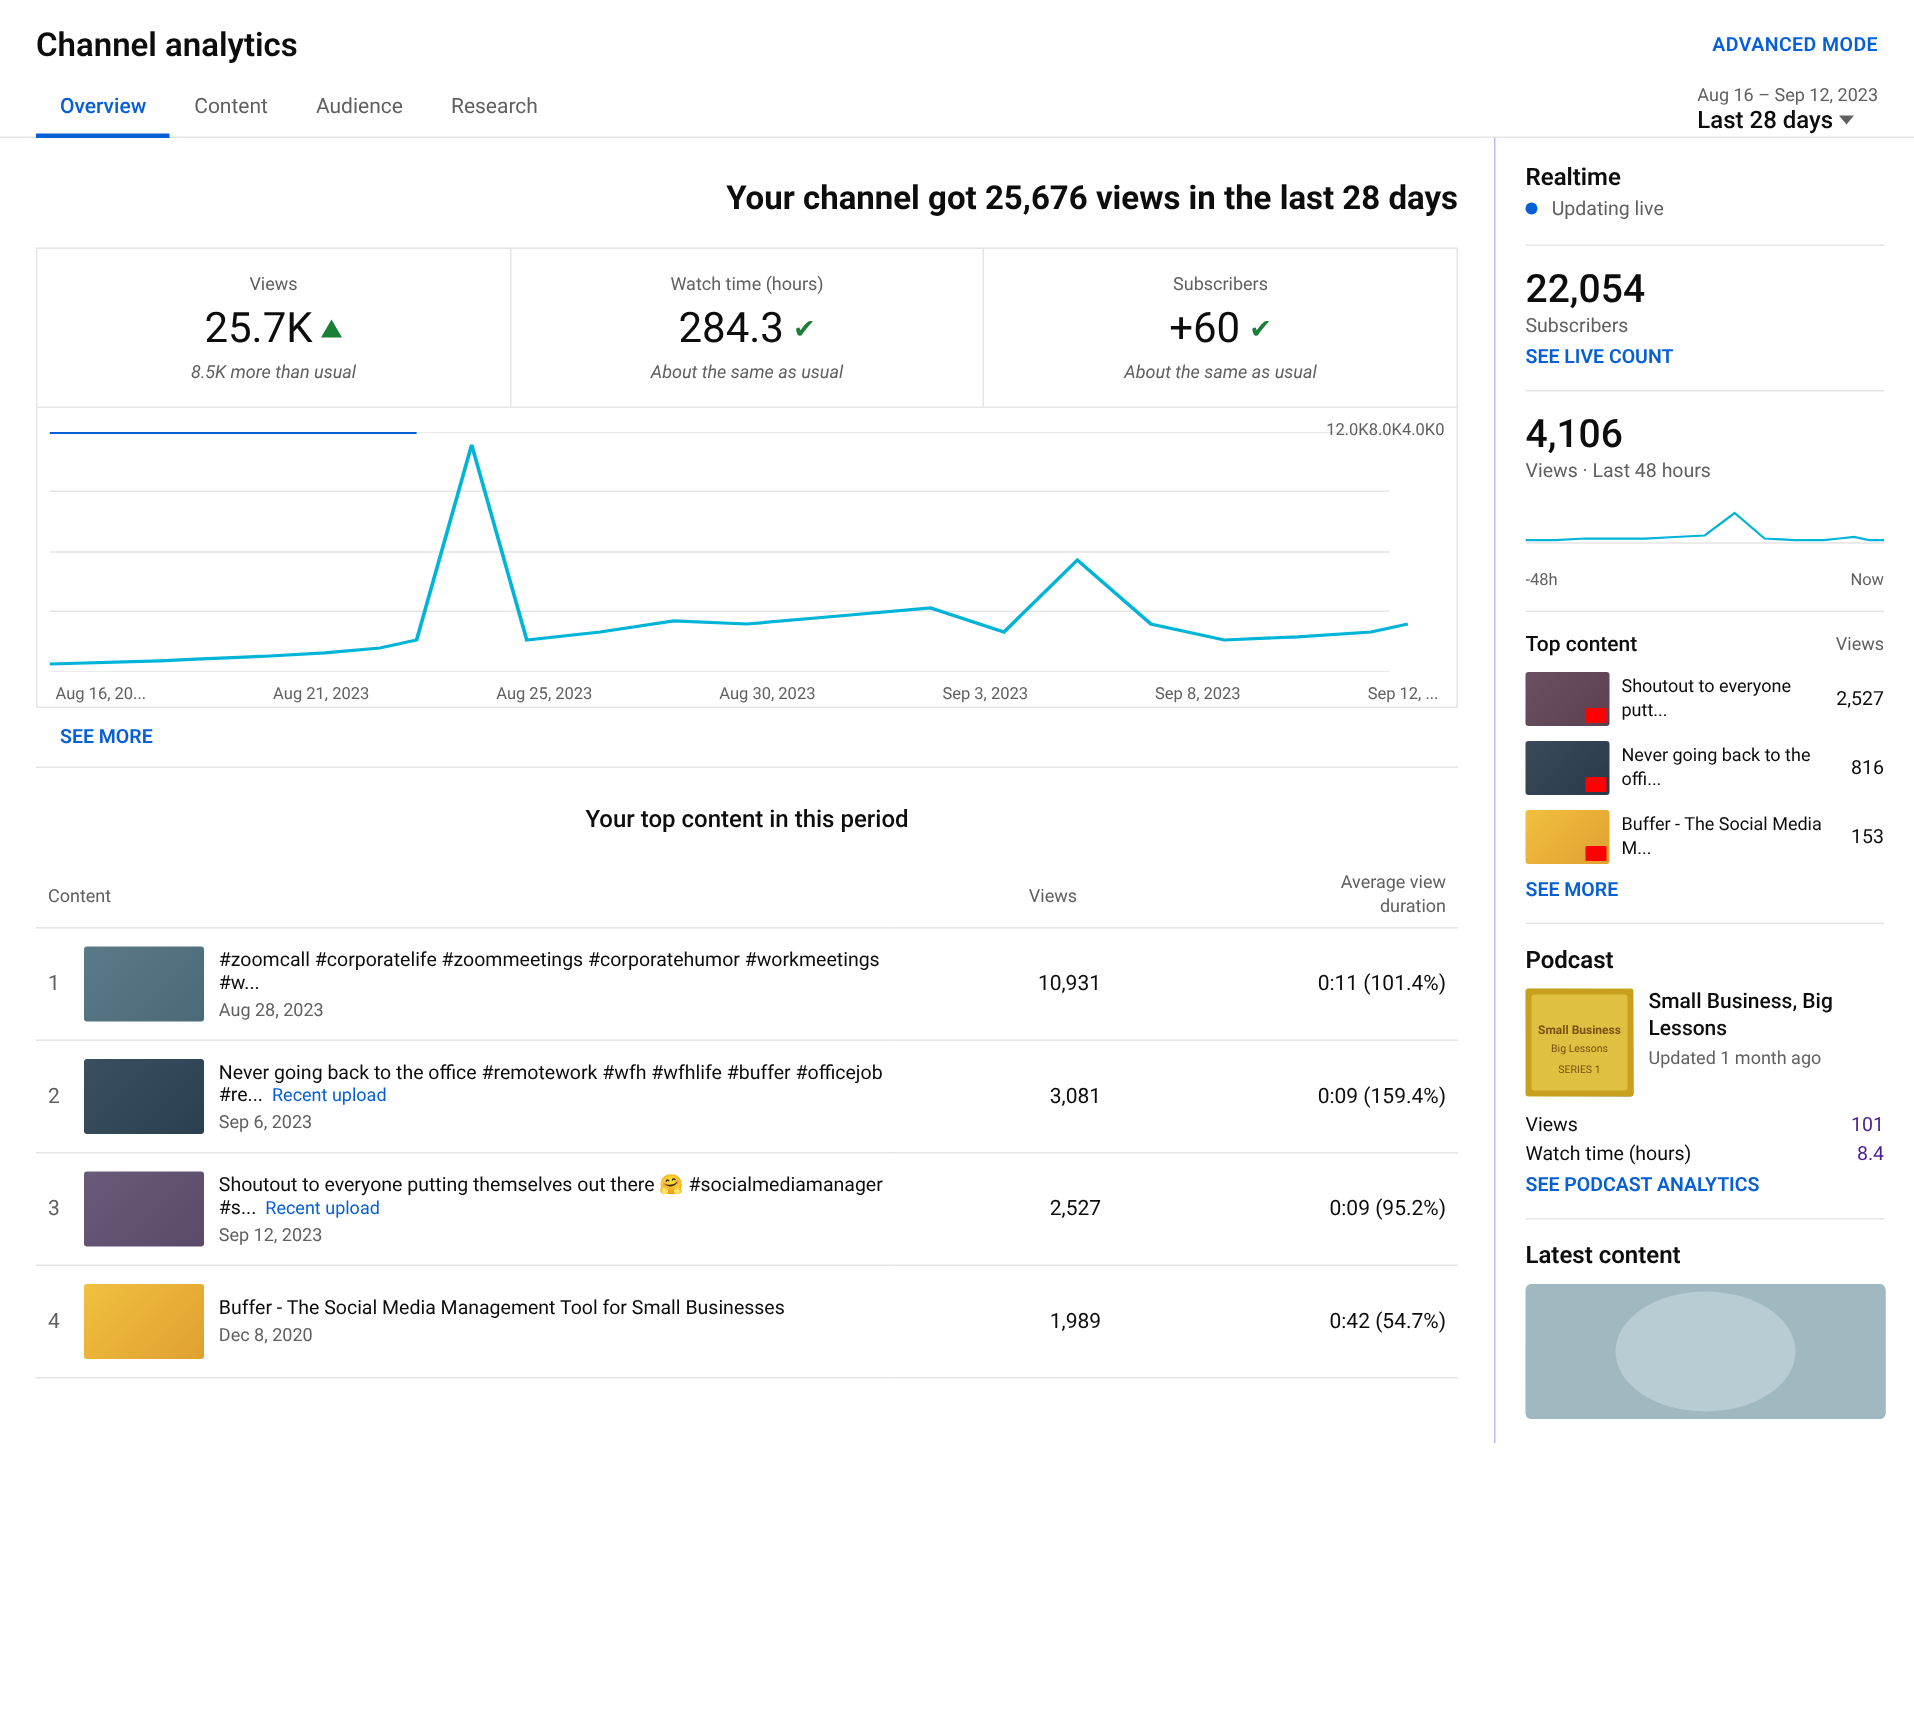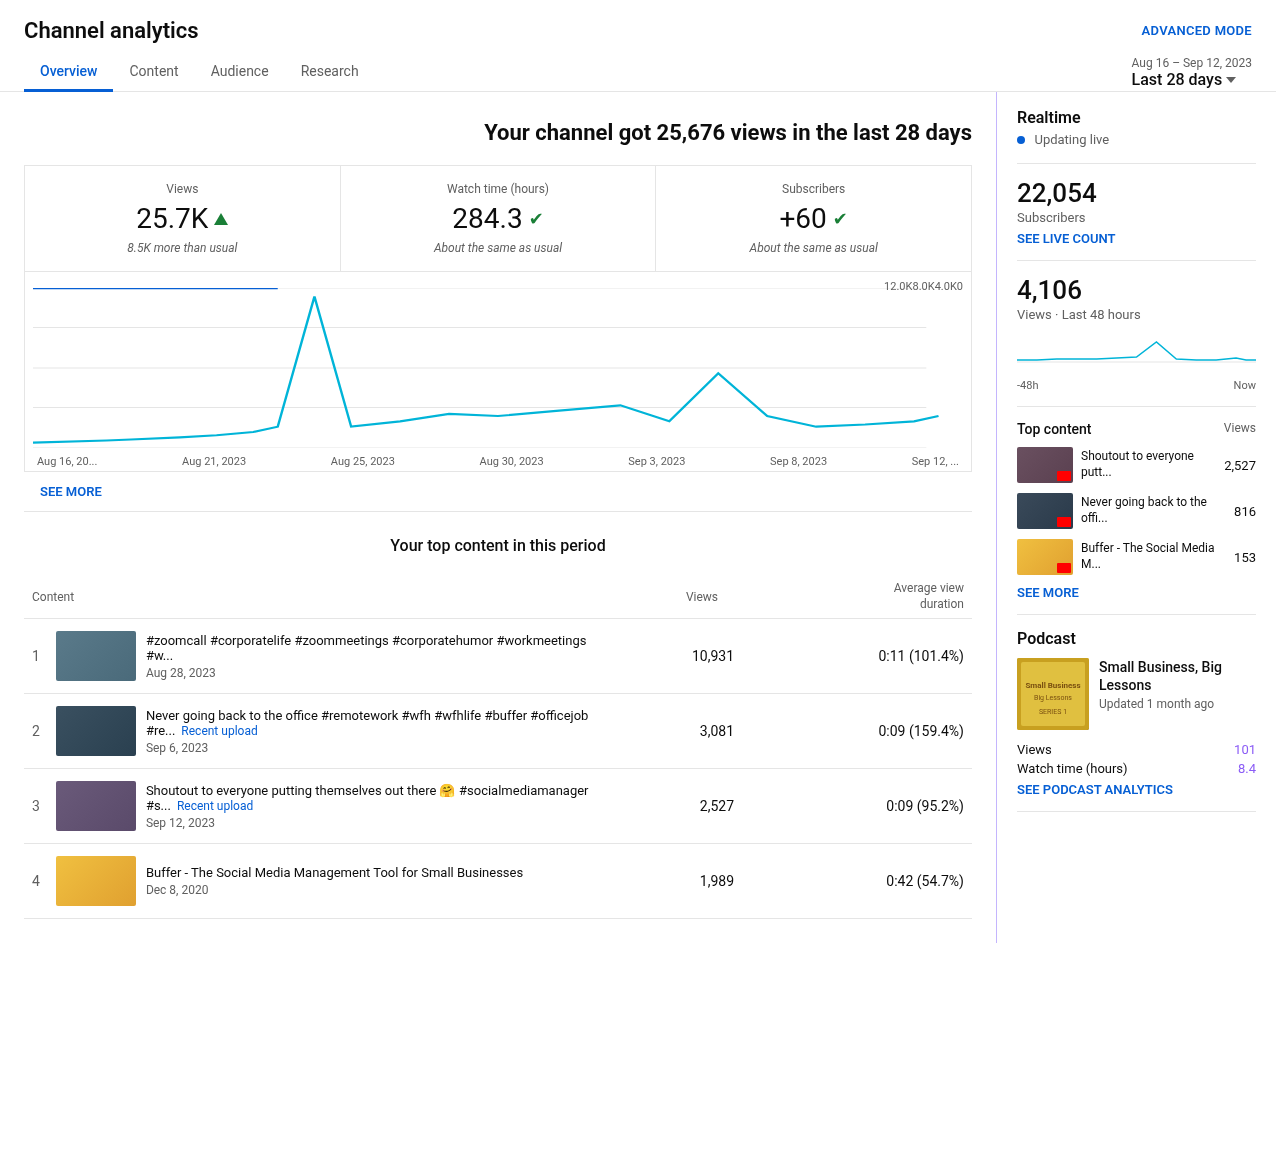--- a/index.html
+++ b/index.html
@@ -104,21 +104,21 @@
 
     .podcast-section { margin-top: 4px; }
     .podcast-title { font-size: 16px; font-weight: 600; margin-bottom: 10px; }
     .podcast-card { display: flex; gap: 10px; align-items: flex-start; margin-bottom: 12px; }
     .podcast-thumb { width: 72px; height: 72px; background: linear-gradient(135deg, #c8a020 0%, #e0c040 50%, #8b6010 100%); border-radius: 2px; flex-shrink: 0; display: flex; align-items: center; justify-content: center; overflow: hidden; }
     .podcast-info { flex: 1; }
     .podcast-name { font-size: 14px; font-weight: 500; line-height: 1.3; }
     .podcast-updated { font-size: 12px; color: #606060; margin-top: 3px; }
     .podcast-stats { display: flex; justify-content: space-between; margin-bottom: 4px; font-size: 13px; }
     .podcast-stat-label { color: #0d0d0d; }
-    .podcast-stat-value { color: #8b5cf6; }
+    .podcast-stat-value { color: #4c1d95; }
 
     .latest-content-section { margin-top: 14px; }
     .latest-title { font-size: 16px; font-weight: 600; margin-bottom: 10px; }
     .latest-thumb { width: 240px; height: 90px; background: linear-gradient(135deg, #a0c8d0 0%, #7090a0 100%); border-radius: 4px; overflow: hidden; }
   </style>
 </head>
 <body>
 
 <div style="position:relative;">
 
@@ -373,16 +373,26 @@
           <span class="podcast-stat-value">101</span>
         </div>
         <div class="podcast-stats">
           <span class="podcast-stat-label">Watch time (hours)</span>
           <span class="podcast-stat-value">8.4</span>
         </div>
         <a class="blue-link">SEE PODCAST ANALYTICS</a>
       </div>
       <hr class="divider">
 
+      <div class="latest-content-section">
+        <div class="latest-title">Latest content</div>
+        <div class="latest-thumb">
+          <svg width="240" height="90" viewBox="0 0 240 90">
+            <rect width="240" height="90" fill="#a0b8c0"></rect>
+            <ellipse cx="120" cy="45" rx="60" ry="40" fill="#d0e0e8" opacity="0.5"></ellipse>
+            <circle cx="80" cy="40" rx="20" ry="20" fill="#b0c8d0" opacity="0.8"></circle>
+          </svg>
+        </div>
+      </div>
 
     </div>
   </div>
 </div>
 
 </body></html>

